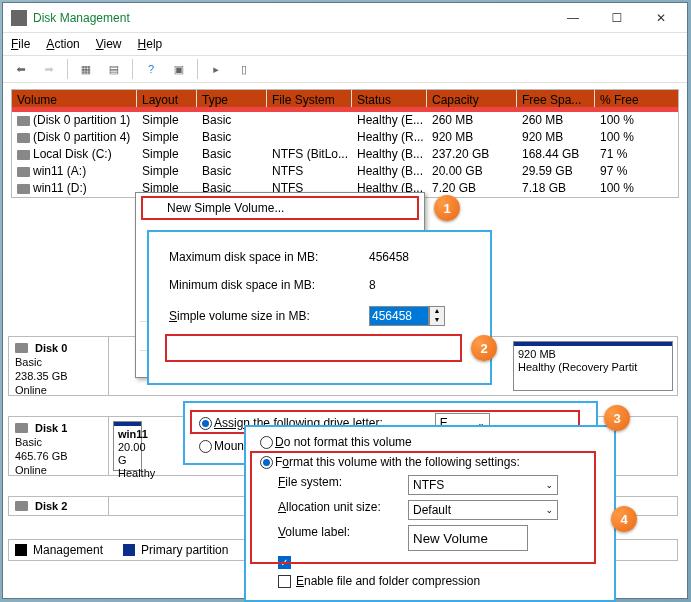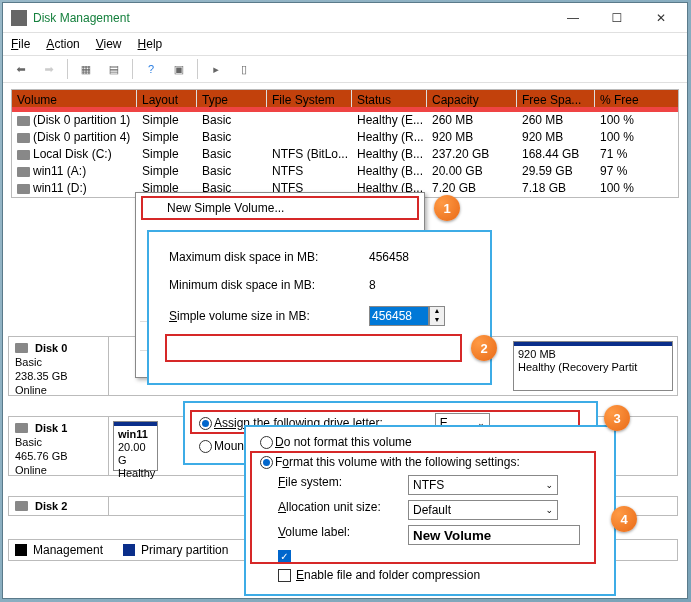--- a/index.html
+++ b/index.html
@@ -58,21 +58,21 @@
 .dialog2 { position: absolute; top: 401px; left: 183px; width: 415px; background: #fff; border: 2px solid #3dace6; z-index: 8; padding: 10px 14px; }
 .radio-row { display: flex; align-items: center; font-size: 12px; margin-bottom: 6px; gap: 2px; }
 .radio { width: 13px; height: 13px; border-radius: 50%; border: 1px solid #333; display: inline-flex; align-items: center; justify-content: center; }
 .radio.sel::after { content: ''; width: 7px; height: 7px; border-radius: 50%; background: #0066cc; }
 .letter-sel { width: 55px; height: 20px; border: 1px solid #888; font-size: 12px; padding: 0 4px; display: flex; align-items: center; justify-content: space-between; margin-left: 50px; }
 .redbox2 { position: absolute; border: 2px solid #d62828; top: 7px; left: 5px; width: 390px; height: 24px; pointer-events: none; }
 .dialog3 { position: absolute; top: 425px; left: 244px; width: 372px; background: #fff; border: 2px solid #3dace6; z-index: 9; padding: 8px 14px 10px 14px; }
 .fmt-row { display: flex; font-size: 12px; margin: 5px 0 5px 18px; }
 .fmt-row .lbl { width: 130px; }
 .fmt-sel { width: 150px; height: 20px; border: 1px solid #888; padding: 0 4px; display: flex; align-items: center; justify-content: space-between; }
-.fmt-input { width: 172px; height: 20px; border: 1px solid #888; padding: 6px 4px; font-weight: bold; }
+.fmt-input { width: 120px; height: 20px; border: 1px solid #888; padding: 12px 4px; }
 .chk-row { display: flex; align-items: center; font-size: 12px; margin: 5px 0 2px 18px; gap: 5px; }
 .chk { width: 13px; height: 13px; border: 1px solid #333; display: inline-flex; align-items: center; justify-content: center; font-size: 10px; }
 .chk.sel { background: #0066cc; border-color: #0066cc; color: #fff; }
 .redbox3 { position: absolute; border: 2px solid #d62828; top: 24px; left: 4px; width: 346px; height: 113px; pointer-events: none; }
 </style>
 </head>
 <body>
 
 <div class="window">
   <div class="titlebar">
@@ -198,21 +198,21 @@
     <div class="disk-left">
       <div class="disk-lbl">
           <span class="disk-icon"></span>
           <span>Disk 1</span>
         </div>
       <div>Basic</div>
       <div>465.76 GB</div>
       <div>Online</div>
     </div>
     <div class="disk-bar">
-      <div class="part-box" style="width:45px">
+      <div class="part-box" style="width:29px">
         <div class="part-top"></div>
         <div style="font-weight:bold">win11</div>
         <div>20.00 G</div>
         <div>Healthy</div>
       </div>
     </div>
   </div>
   <div style="height:12px"></div>
   <div class="disk-panel" style="height:20px">
     <div class="disk-left" style="padding:2px 6px">

